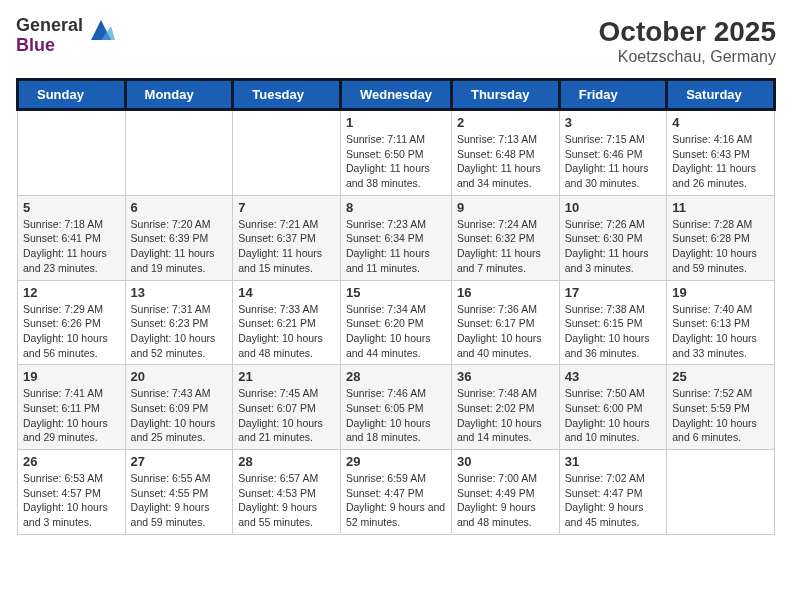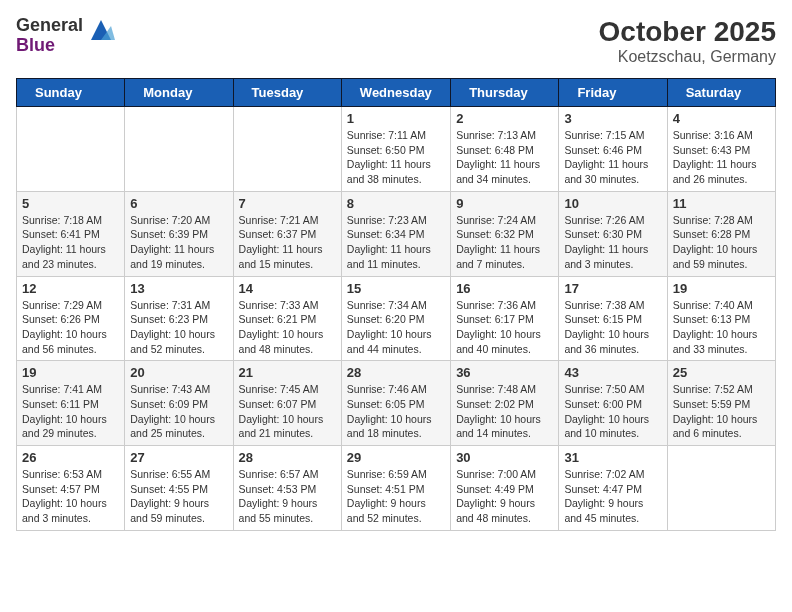--- a/index.html
+++ b/index.html
@@ -51,21 +51,21 @@
       border-collapse: collapse;
       font-size: 11px;
     }
     .calendar thead tr th {
       background-color: #1a5fb4;
       color: #fff;
       text-align: left;
       padding: 6px 18px;
       font-size: 13px;
       font-weight: bold;
-      border: 1px solid #0f172a;
+      border: 3px solid #0f172a;
     }
     .calendar tbody tr td {
       border: 1px solid #ccc;
       vertical-align: top;
       padding: 4px 5px;
       width: 108px;
       min-height: 80px;
       background: #fff;
     }
     .calendar tbody tr:nth-child(even) td {
@@ -139,21 +139,21 @@
         </td>
         <td>
           <div class="day-number">3</div>
           <div class="day-info">Sunrise: 7:15 AM
 Sunset: 6:46 PM
 Daylight: 11 hours
 and 30 minutes.</div>
         </td>
         <td>
           <div class="day-number">4</div>
-          <div class="day-info">Sunrise: 3:16 AM
+          <div class="day-info">Sunrise: 4:16 AM
 Sunset: 6:43 PM
 Daylight: 11 hours
 and 26 minutes.</div>
         </td>
       </tr>
       <tr>
         <td>
           <div class="day-number">5</div>
           <div class="day-info">Sunrise: 7:18 AM
 Sunset: 6:41 PM
@@ -323,21 +323,21 @@
         <td>
           <div class="day-number">28</div>
           <div class="day-info">Sunrise: 6:57 AM
 Sunset: 4:53 PM
 Daylight: 9 hours
 and 55 minutes.</div>
         </td>
         <td>
           <div class="day-number">29</div>
           <div class="day-info">Sunrise: 6:59 AM
-Sunset: 4:51 PM
+Sunset: 4:47 PM
 Daylight: 9 hours
 and 52 minutes.</div>
         </td>
         <td>
           <div class="day-number">30</div>
           <div class="day-info">Sunrise: 7:00 AM
 Sunset: 4:49 PM
 Daylight: 9 hours
 and 48 minutes.</div>
         </td>

